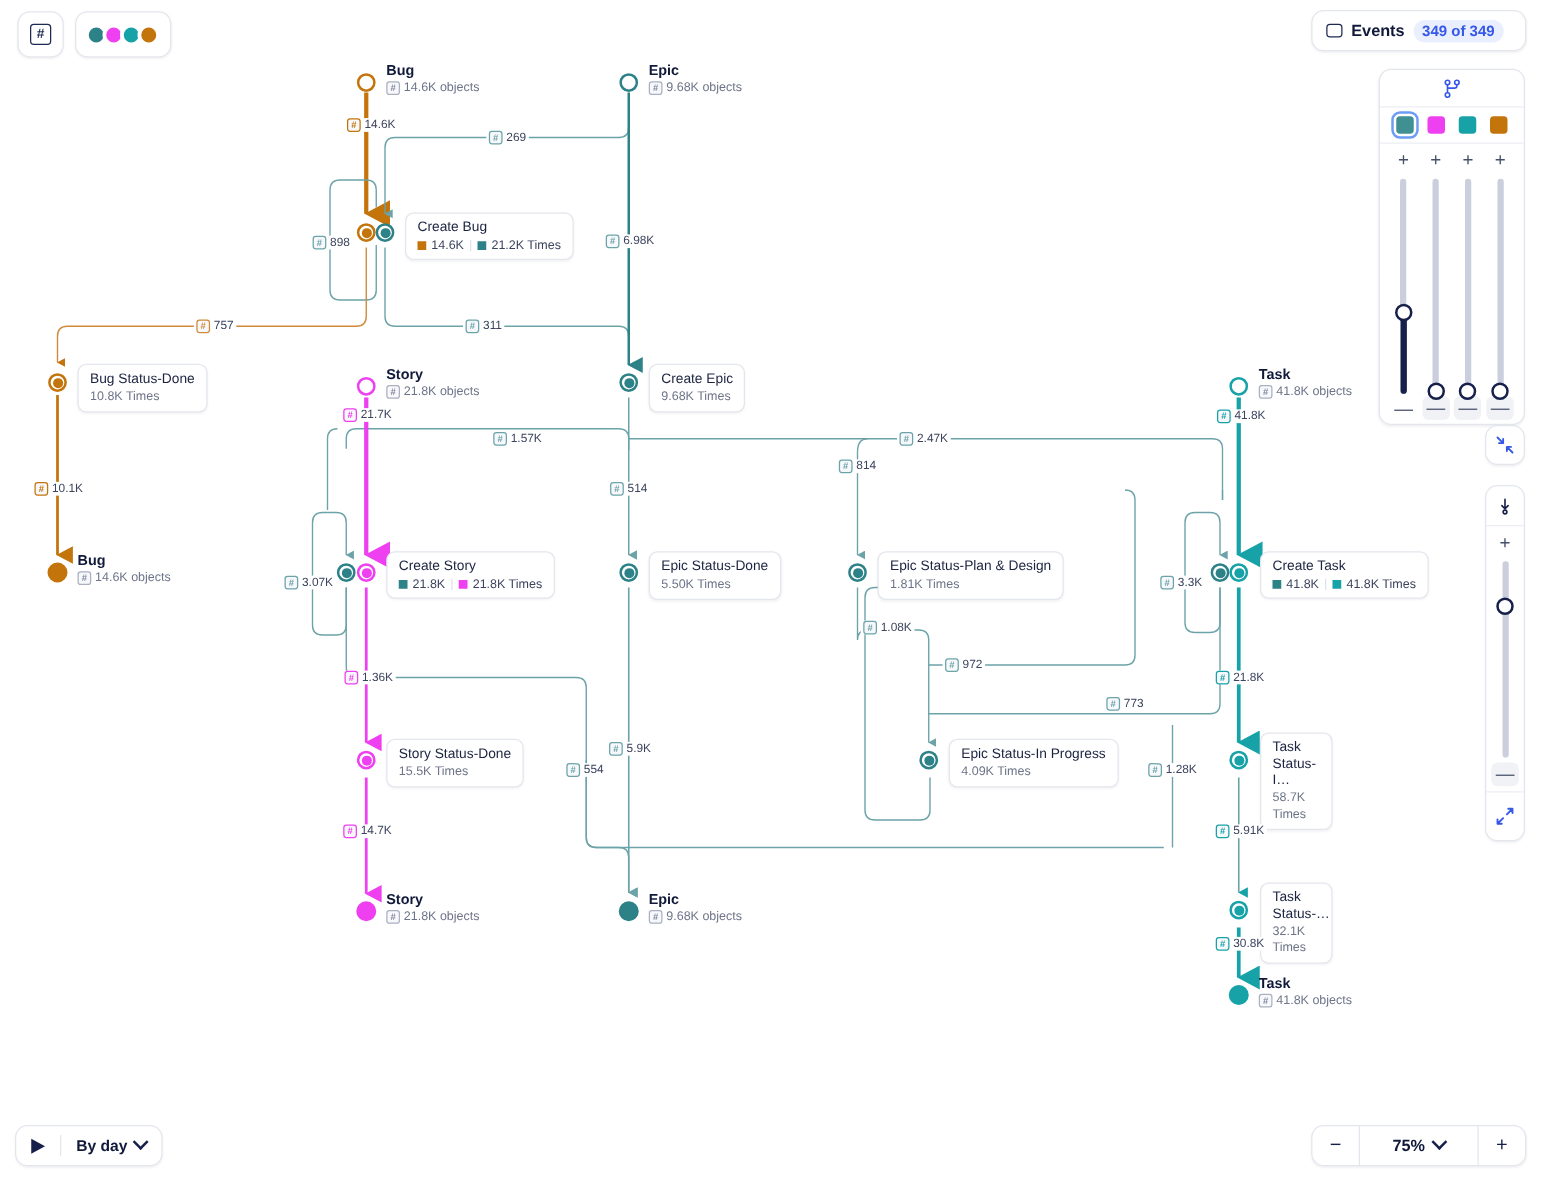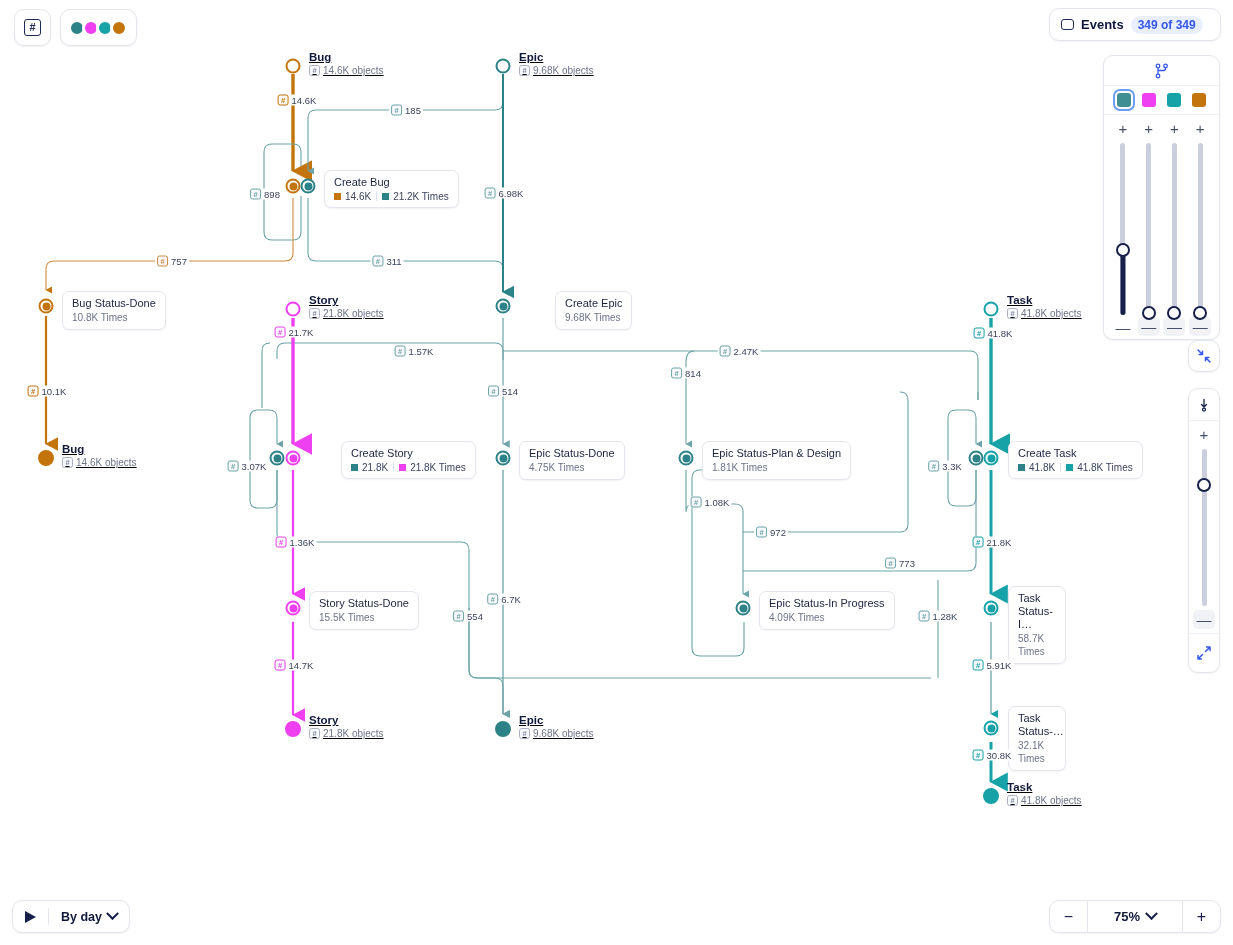--- a/index.html
+++ b/index.html
@@ -131,21 +131,21 @@
   .ring.filled { background: currentColor; border-color: currentColor; width: 16px; height: 16px; }
   .ring.dot {
     border-width: 2px;
     position: relative;
   }
   .ring.dot::after {
     content:""; position:absolute; left:50%; top:50%; width: 8px; height: 8px;
     border-radius: 50%; background: currentColor; transform: translate(-50%,-50%);
   }
 
-  .toplabel { position: absolute; white-space: nowrap; text-decoration: underline; }
+  .toplabel { position: absolute; white-space: nowrap; }
   .toplabel .t { font-size: 11.5px; font-weight: 700; color: #10193a; line-height: 13px; }
   .toplabel .s { font-size: 10px; color: #6d7489; line-height: 13px; display:flex; align-items:center; gap:3px; }
 
   .hashchip {
     display: inline-flex; align-items: center; justify-content: center;
     width: 11px; height: 11px; border: 1px solid #aab0c2; border-radius: 2.5px;
     font-size: 7.5px; font-weight: 700; color: #8089a0; background: #f7f8fb;
     line-height: 1;
   }
 
@@ -453,50 +453,50 @@
         <div class="node" style="left: 46px; top: 306px; color: rgb(195, 116, 10);">
           <div class="ring dot" style="border-color: rgb(195, 116, 10);"></div>
         </div>
         <div class="card" style="left: 62px; top: 291px;">
           <div class="ct">Bug Status-Done</div>
           <div class="cs">10.8K Times</div>
         </div>
         <div class="node" style="left: 503px; top: 306px; color: rgb(45, 130, 136);">
           <div class="ring dot" style="border-color: rgb(45, 130, 136);"></div>
         </div>
-        <div class="card" style="left: 519px; top: 291px; margin-left: 36px;">
+        <div class="card" style="left: 519px; top: 291px;">
           <div class="ct">Create Epic</div>
           <div class="cs">9.68K Times</div>
         </div>
         <div class="node" style="left: 277px; top: 458px; color: rgb(45, 130, 136);">
           <div class="ring dot" style="border-color: rgb(45, 130, 136);"></div>
         </div>
         <div class="node" style="left: 293px; top: 458px; color: rgb(238, 63, 240);">
           <div class="ring dot" style="border-color: rgb(238, 63, 240);"></div>
         </div>
-        <div class="card" style="left: 309px; top: 441px; margin-left: 32px;">
+        <div class="card" style="left: 309px; top: 441px;">
           <div class="ct">Create Story</div>
           <div class="metrics">
             <div class="mitem">
               <span class="msq" style="background: rgb(45, 130, 136);"></span>
               <span>21.8K</span>
             </div>
             <div class="sep2"></div>
             <div class="mitem">
               <span class="msq" style="background: rgb(238, 63, 240);"></span>
               <span>21.8K Times</span>
             </div>
           </div>
         </div>
         <div class="node" style="left: 503px; top: 458px; color: rgb(45, 130, 136);">
           <div class="ring dot" style="border-color: rgb(45, 130, 136);"></div>
         </div>
         <div class="card" style="left: 519px; top: 441px;">
           <div class="ct">Epic Status-Done</div>
-          <div class="cs">4.75K Times</div>
+          <div class="cs">5.50K Times</div>
         </div>
         <div class="node" style="left: 686px; top: 458px; color: rgb(45, 130, 136);">
           <div class="ring dot" style="border-color: rgb(45, 130, 136);"></div>
         </div>
         <div class="card" style="left: 702px; top: 441px;">
           <div class="ct">Epic Status-Plan &amp; Design</div>
           <div class="cs">1.81K Times</div>
         </div>
         <div class="node" style="left: 976px; top: 458px; color: rgb(45, 130, 136);">
           <div class="ring dot" style="border-color: rgb(45, 130, 136);"></div>
@@ -545,21 +545,21 @@
         <div class="card wrap" style="left: 1008px; top: 706px;">
           <div class="ct">Task Status-…</div>
           <div class="cs">32.1K Times</div>
         </div>
         <div class="elabel" style="left: 297px; top: 100px;">
           <span class="hashchip" style="border-color: rgb(195, 116, 10); color: rgb(195, 116, 10);">#</span>
           <span>14.6K</span>
         </div>
         <div class="elabel" style="left: 406px; top: 110px;">
           <span class="hashchip" style="border-color: rgb(107, 163, 168); color: rgb(107, 163, 168);">#</span>
-          <span>185</span>
+          <span>269</span>
         </div>
         <div class="elabel" style="left: 265px; top: 194px;">
           <span class="hashchip" style="border-color: rgb(107, 163, 168); color: rgb(107, 163, 168);">#</span>
           <span>898</span>
         </div>
         <div class="elabel" style="left: 504px; top: 193px;">
           <span class="hashchip" style="border-color: rgb(107, 163, 168); color: rgb(107, 163, 168);">#</span>
           <span>6.98K</span>
         </div>
         <div class="elabel" style="left: 172px; top: 261px;">
@@ -621,21 +621,21 @@
         <div class="elabel" style="left: 295px; top: 542px;">
           <span class="hashchip" style="border-color: rgb(238, 63, 240); color: rgb(238, 63, 240);">#</span>
           <span>1.36K</span>
         </div>
         <div class="elabel" style="left: 900px; top: 563px;">
           <span class="hashchip" style="border-color: rgb(107, 163, 168); color: rgb(107, 163, 168);">#</span>
           <span>773</span>
         </div>
         <div class="elabel" style="left: 504px; top: 599px;">
           <span class="hashchip" style="border-color: rgb(107, 163, 168); color: rgb(107, 163, 168);">#</span>
-          <span>6.7K</span>
+          <span>5.9K</span>
         </div>
         <div class="elabel" style="left: 468px; top: 616px;">
           <span class="hashchip" style="border-color: rgb(107, 163, 168); color: rgb(107, 163, 168);">#</span>
           <span>554</span>
         </div>
         <div class="elabel" style="left: 938px; top: 616px;">
           <span class="hashchip" style="border-color: rgb(107, 163, 168); color: rgb(107, 163, 168);">#</span>
           <span>1.28K</span>
         </div>
         <div class="elabel" style="left: 294px; top: 665px;">

